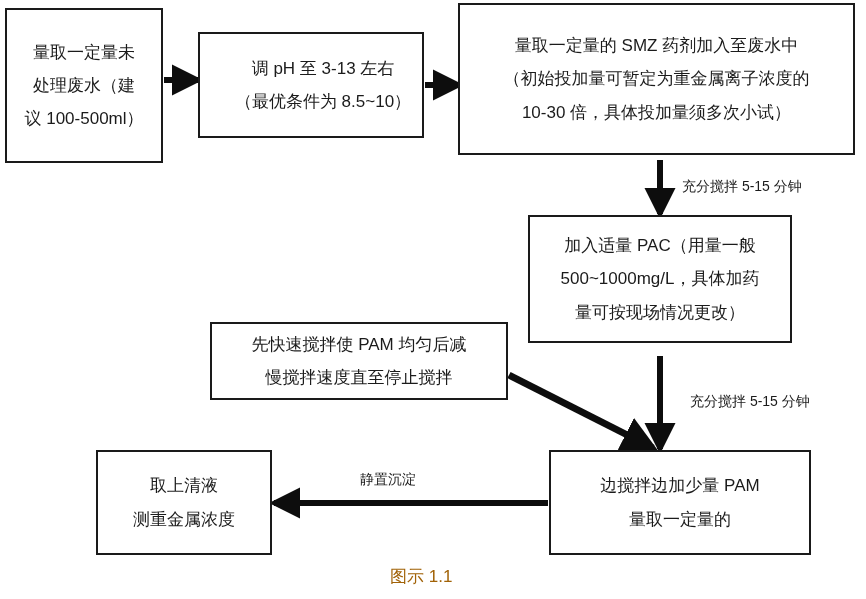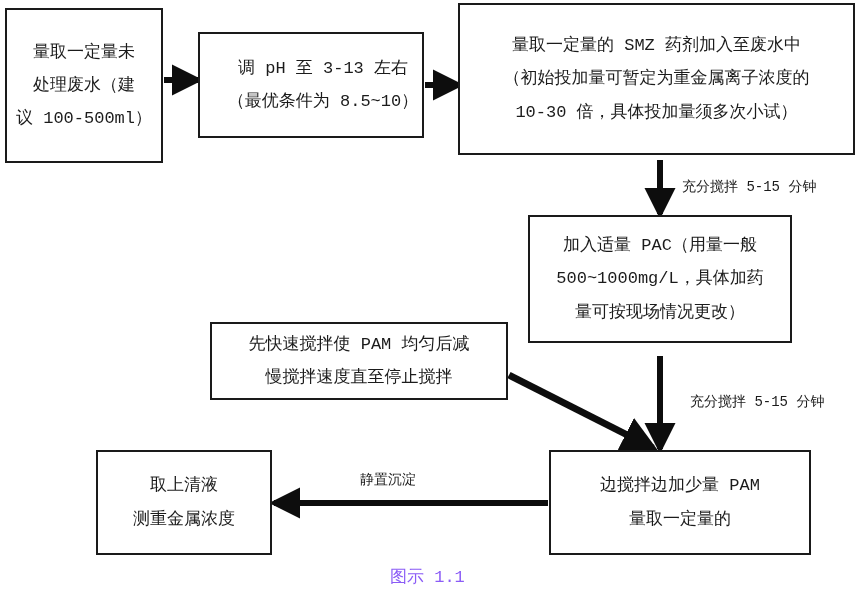--- a/index.html
+++ b/index.html
@@ -6,21 +6,21 @@
     margin: 0;
     padding: 0;
     background: #ffffff;
   }
   #canvas {
     position: relative;
     width: 866px;
     height: 599px;
     background: #ffffff;
     overflow: hidden;
-    font-family: Liberation Mono, monospace;
+    font-family: Liberation Sans, sans-serif;
   }
   .node {
     position: absolute;
     box-sizing: border-box;
     border: 2px solid #1a1a1a;
     background: #ffffff;
     display: flex;
     flex-direction: column;
     align-items: center;
     justify-content: center;
@@ -34,21 +34,21 @@
   .edge-label {
     position: absolute;
     color: #1b1b1b;
     font-size: 14px;
     white-space: nowrap;
     z-index: 4;
     background: transparent;
   }
   .caption {
     position: absolute;
-    color: #8b5cf6;
+    color: #a16207;
     font-size: 17px;
     white-space: nowrap;
     z-index: 4;
   }
   svg.arrows {
     position: absolute;
     left: 0;
     top: 0;
     width: 866px;
     height: 599px;

